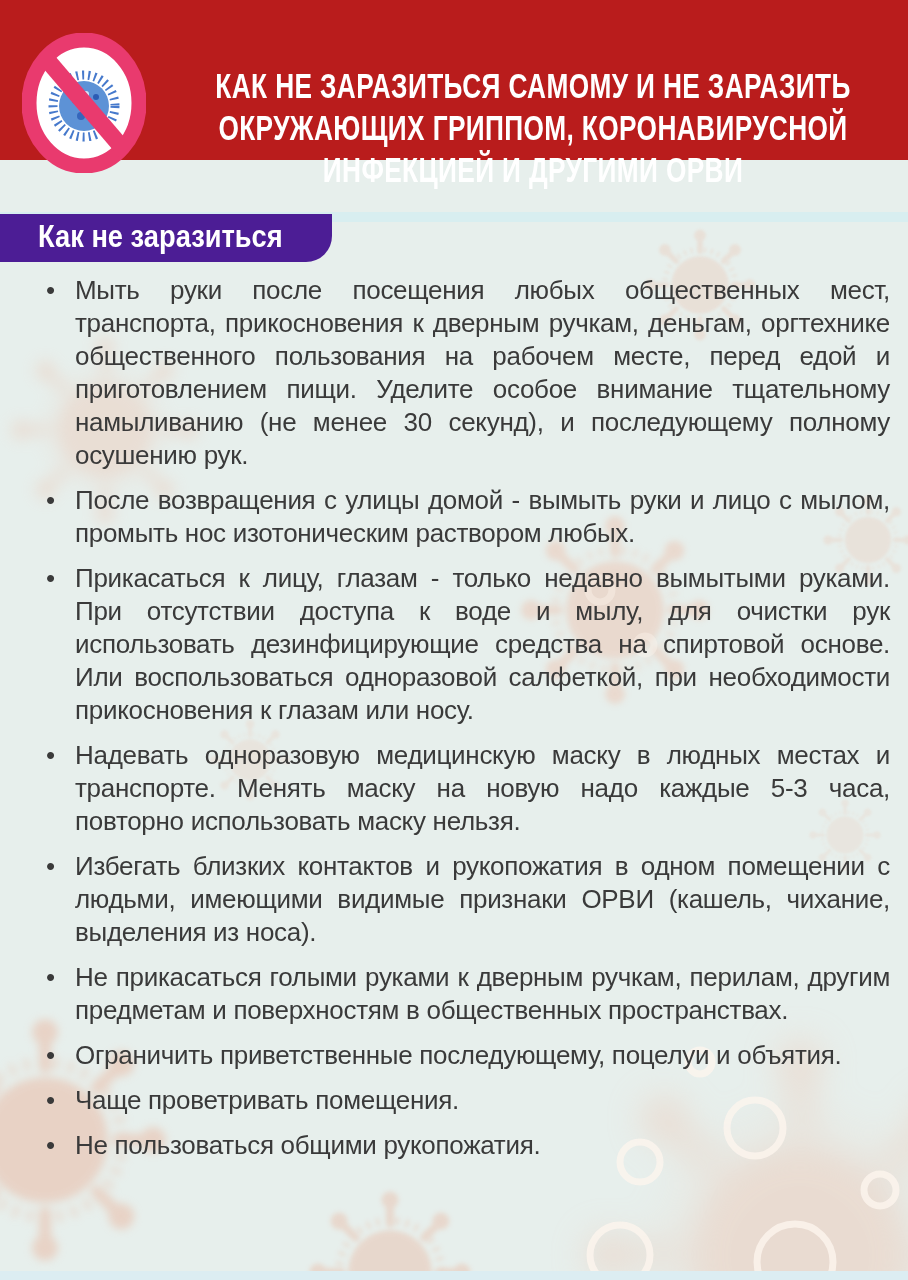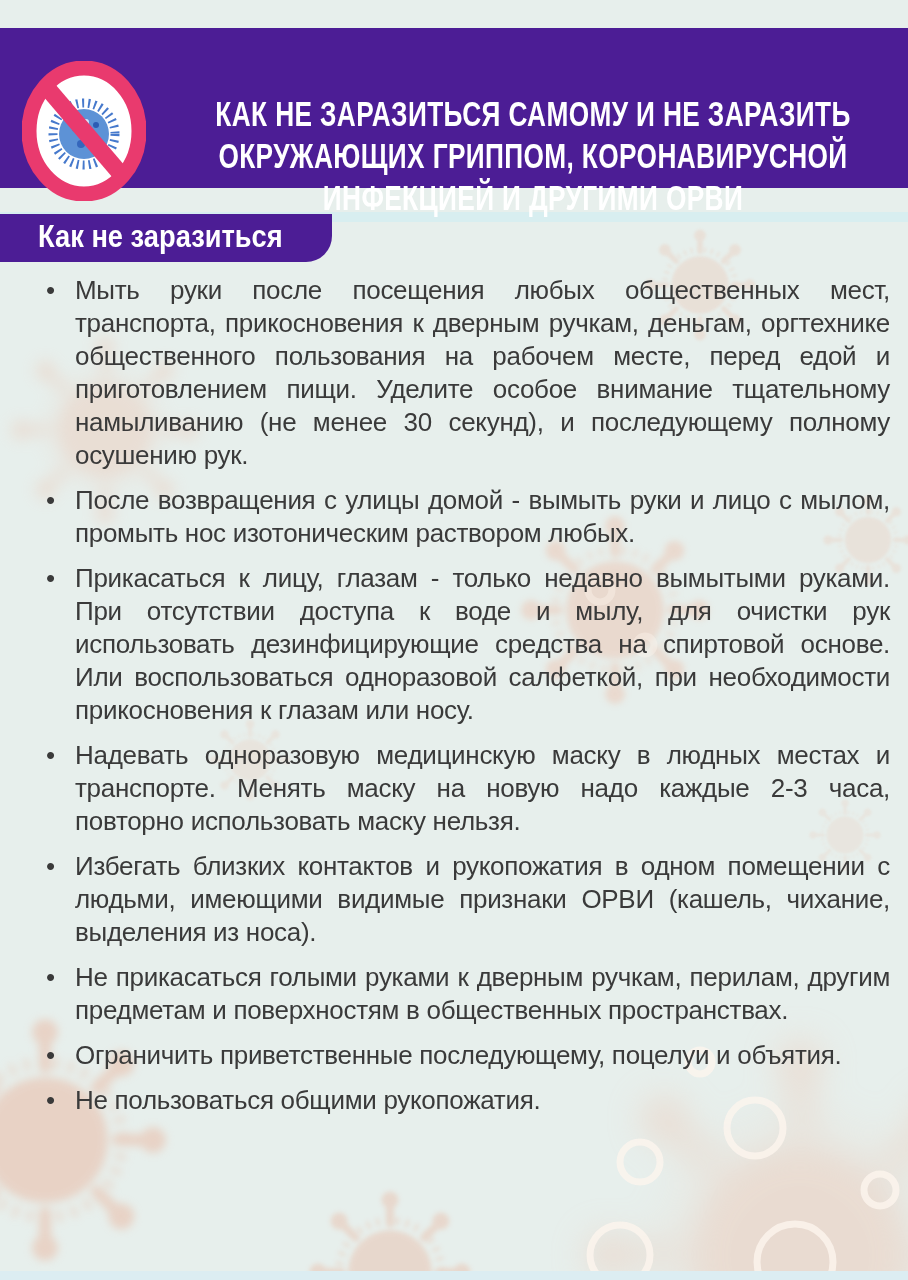--- a/index.html
+++ b/index.html
@@ -10,21 +10,21 @@
     font-family: "Liberation Sans", sans-serif;
   }
   .poster { position: relative; width: 908px; height: 1280px; }
 
   
   .watermarks { position: absolute; left: 0; top: 0; z-index: 0; }
 
   
   .header {
     position: absolute; left: 0; top: 0; width: 908px; height: 160px;
-    background: #4c1d95; z-index: 2; margin-top: 28px;
+    background: #b91c1c; z-index: 2;
   }
   .header-strip {
     position: absolute; left: 0; top: 212px; width: 908px; height: 10px;
     background: #d8eef0; z-index: 1;
   }
   .no-virus-badge {
     position: absolute; left: 22px; top: 33px; width: 124px; height: 140px;
   }
   .title {
     position: absolute; left: 158px; top: 42px;
@@ -173,21 +173,22 @@
   <div class="header-strip"></div>
 
   <div class="banner">
     <span class="banner-label">Как не заразиться</span>
   </div>
 
   <ul class="tips">
     <li><span>Мыть руки после посещения любых общественных мест, транспорта, прикосновения к дверным ручкам, деньгам, оргтехнике общественного пользования на рабочем месте, перед едой и приготовлением пищи. Уделите особое внимание тщательному намыливанию (не менее 30 секунд), и последующему полному осушению рук.</span></li>
     <li><span>После возвращения с улицы домой - вымыть руки и лицо с мылом, промыть нос изотоническим раствором любых.</span></li>
     <li><span>Прикасаться к лицу, глазам - только недавно вымытыми руками. При отсутствии доступа к воде и мылу, для очистки рук использовать дезинфицирующие средства на спиртовой основе. Или воспользоваться одноразовой салфеткой, при необходимости прикосновения к глазам или носу.</span></li>
-    <li><span>Надевать одноразовую медицинскую маску в людных местах и транспорте. Менять маску на новую надо каждые 2-3 часа, повторно использовать маску нельзя.</span></li>
+    <li><span>Надевать одноразовую медицинскую маску в людных местах и транспорте. Менять маску на новую надо каждые 5-3 часа, повторно использовать маску нельзя.</span></li>
     <li><span>Избегать близких контактов и рукопожатия в одном помещении с людьми, имеющими видимые признаки ОРВИ (кашель, чихание, выделения из носа).</span></li>
     <li><span>Не прикасаться голыми руками к дверным ручкам, перилам, другим предметам и поверхностям в общественных пространствах.</span></li>
     <li><span>Ограничить приветственные последующему, поцелуи и объятия.</span></li>
+    <li><span>Чаще проветривать помещения.</span></li>
     <li><span>Не пользоваться общими рукопожатия.</span></li>
   </ul>
 
   <div class="bottom-strip"></div>
 </div>
 
 </body></html>

